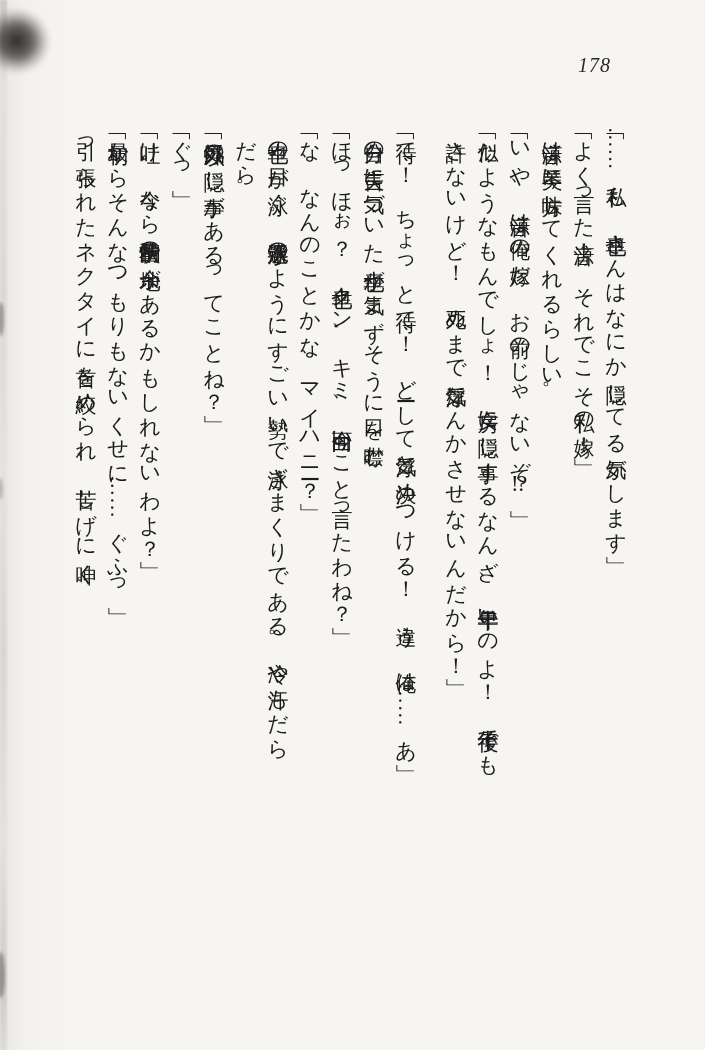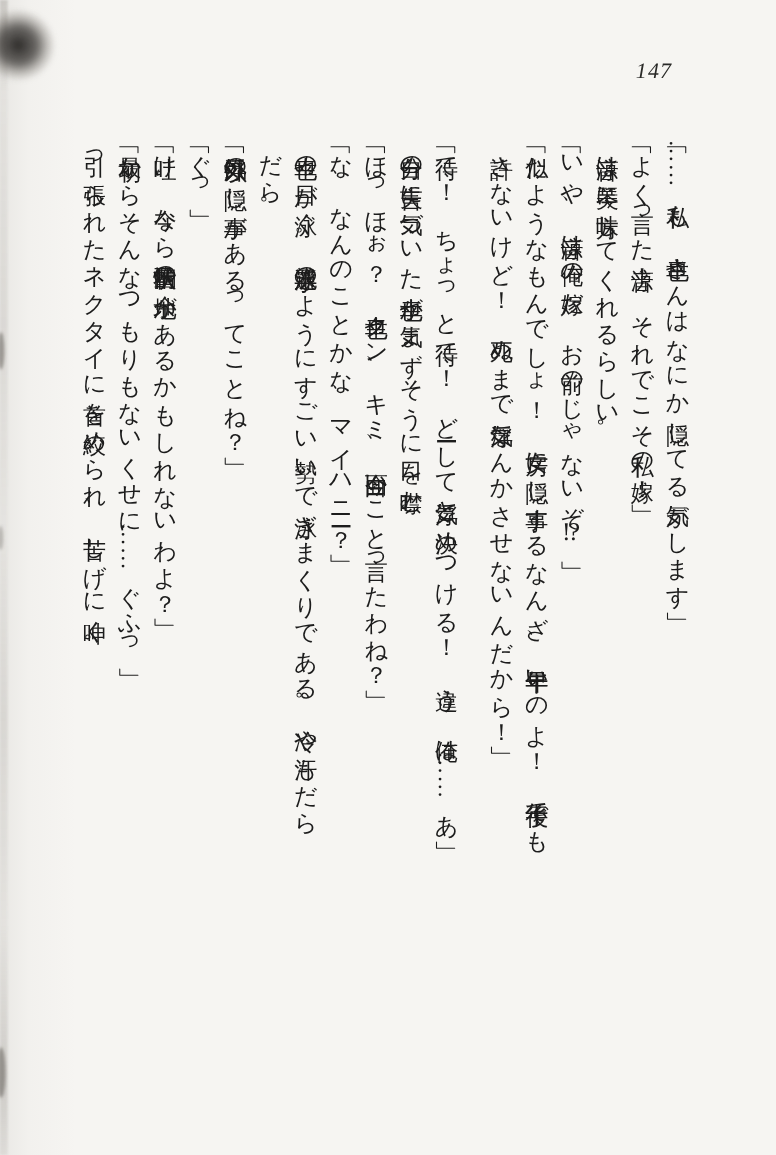--- a/index.html
+++ b/index.html
@@ -81,21 +81,21 @@
 </head>
 <body>
 
 <div class="scan-wash"></div>
 <div class="page-edge"></div>
 <div class="speck s1"></div>
 <div class="speck s2"></div>
 <div class="speck s3"></div>
 <div class="smudge"></div>
 
-<div class="folio">147</div>
+<div class="folio">178</div>
 
 <div class="text-block" id="text-block">
     <div class="tline">「……私も、幸也さんはなにか隠してる気がします」</div>
     <div class="tline">「よく言った涼音！　それでこそ私の嫁！」</div>
     <div class="tline">涼音は美琴に味方してくれるらしい。</div>
     <div class="tline">「いや、涼音は俺の嫁だ、お前のじゃないぞ⁉」</div>
     <div class="tline">「似たようなもんでしょ！　女房に隠し事するなんざ、十年早いのよ！　十年後でも</div>
     <div class="tline extra-gap">許さないけど！　死ぬまで浮気なんかさせないんだから！」</div>
     <div class="tline">「待て！　ちょっと待て！　どーして浮気と決めつける！　違う、俺は……あ」</div>
     <div class="tline">自分の失言に気づいた幸也が気まずそうに口を噤む。</div>

